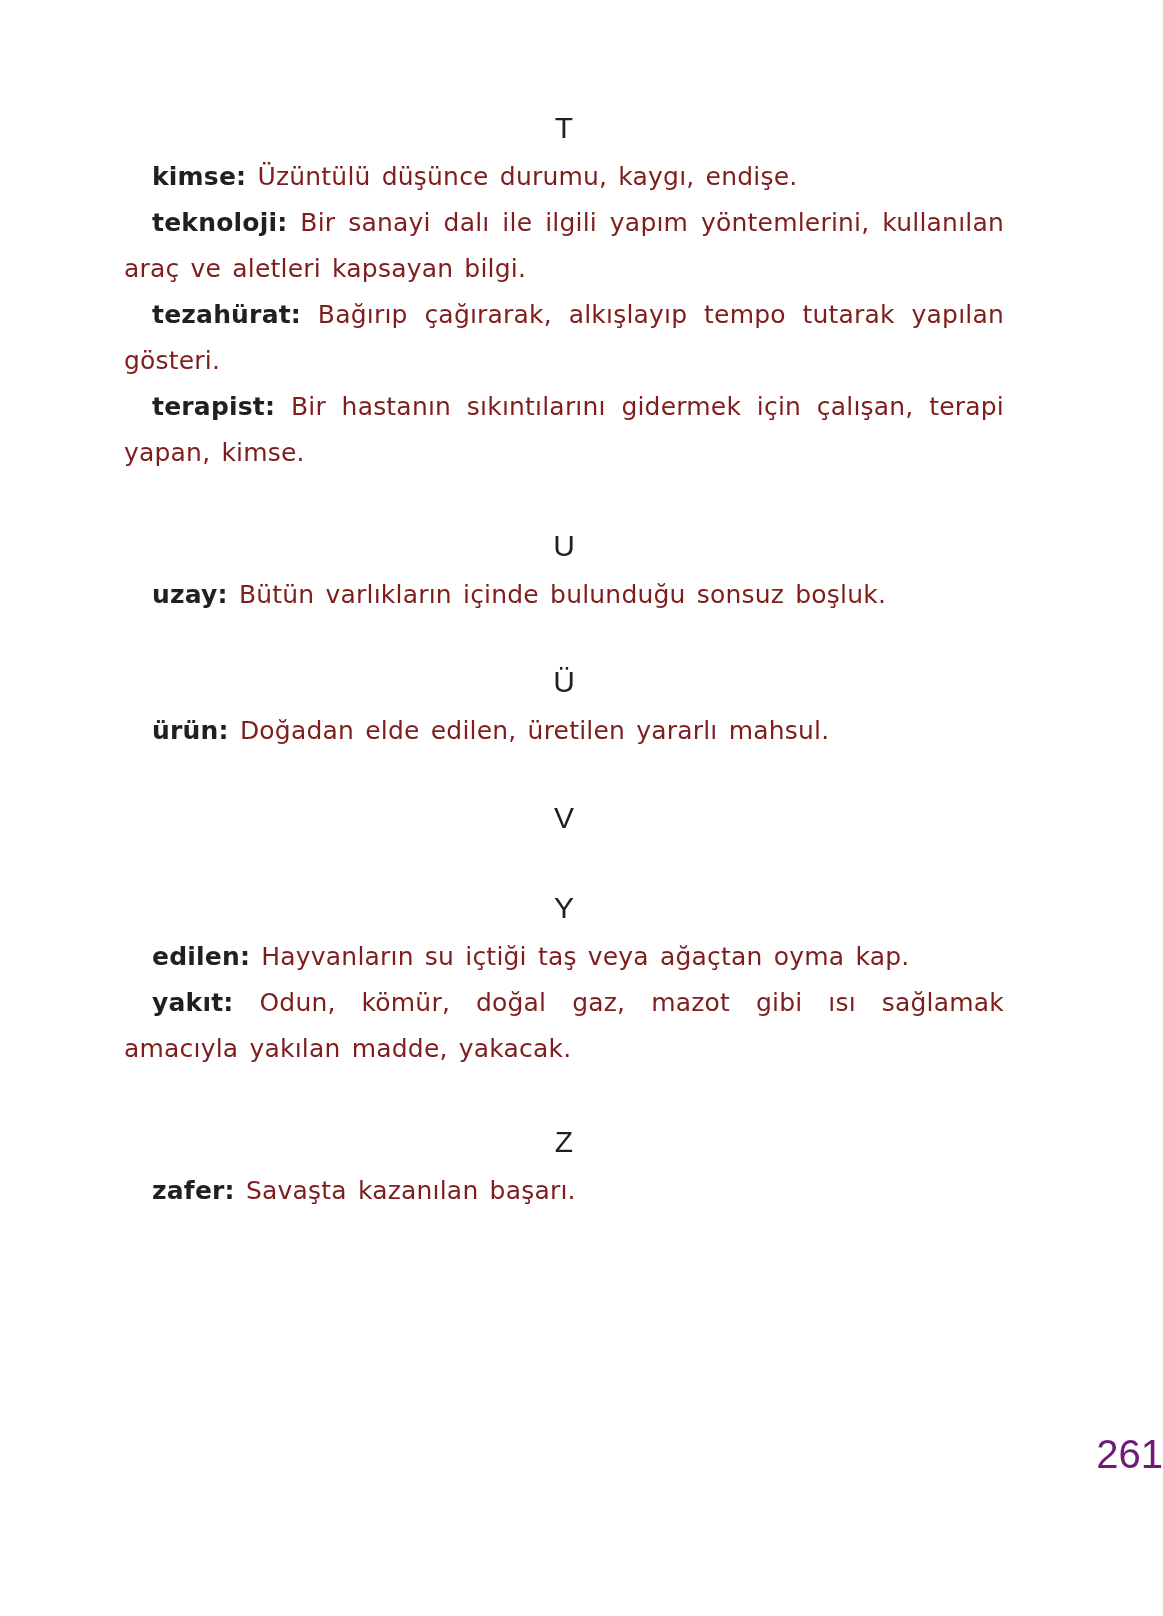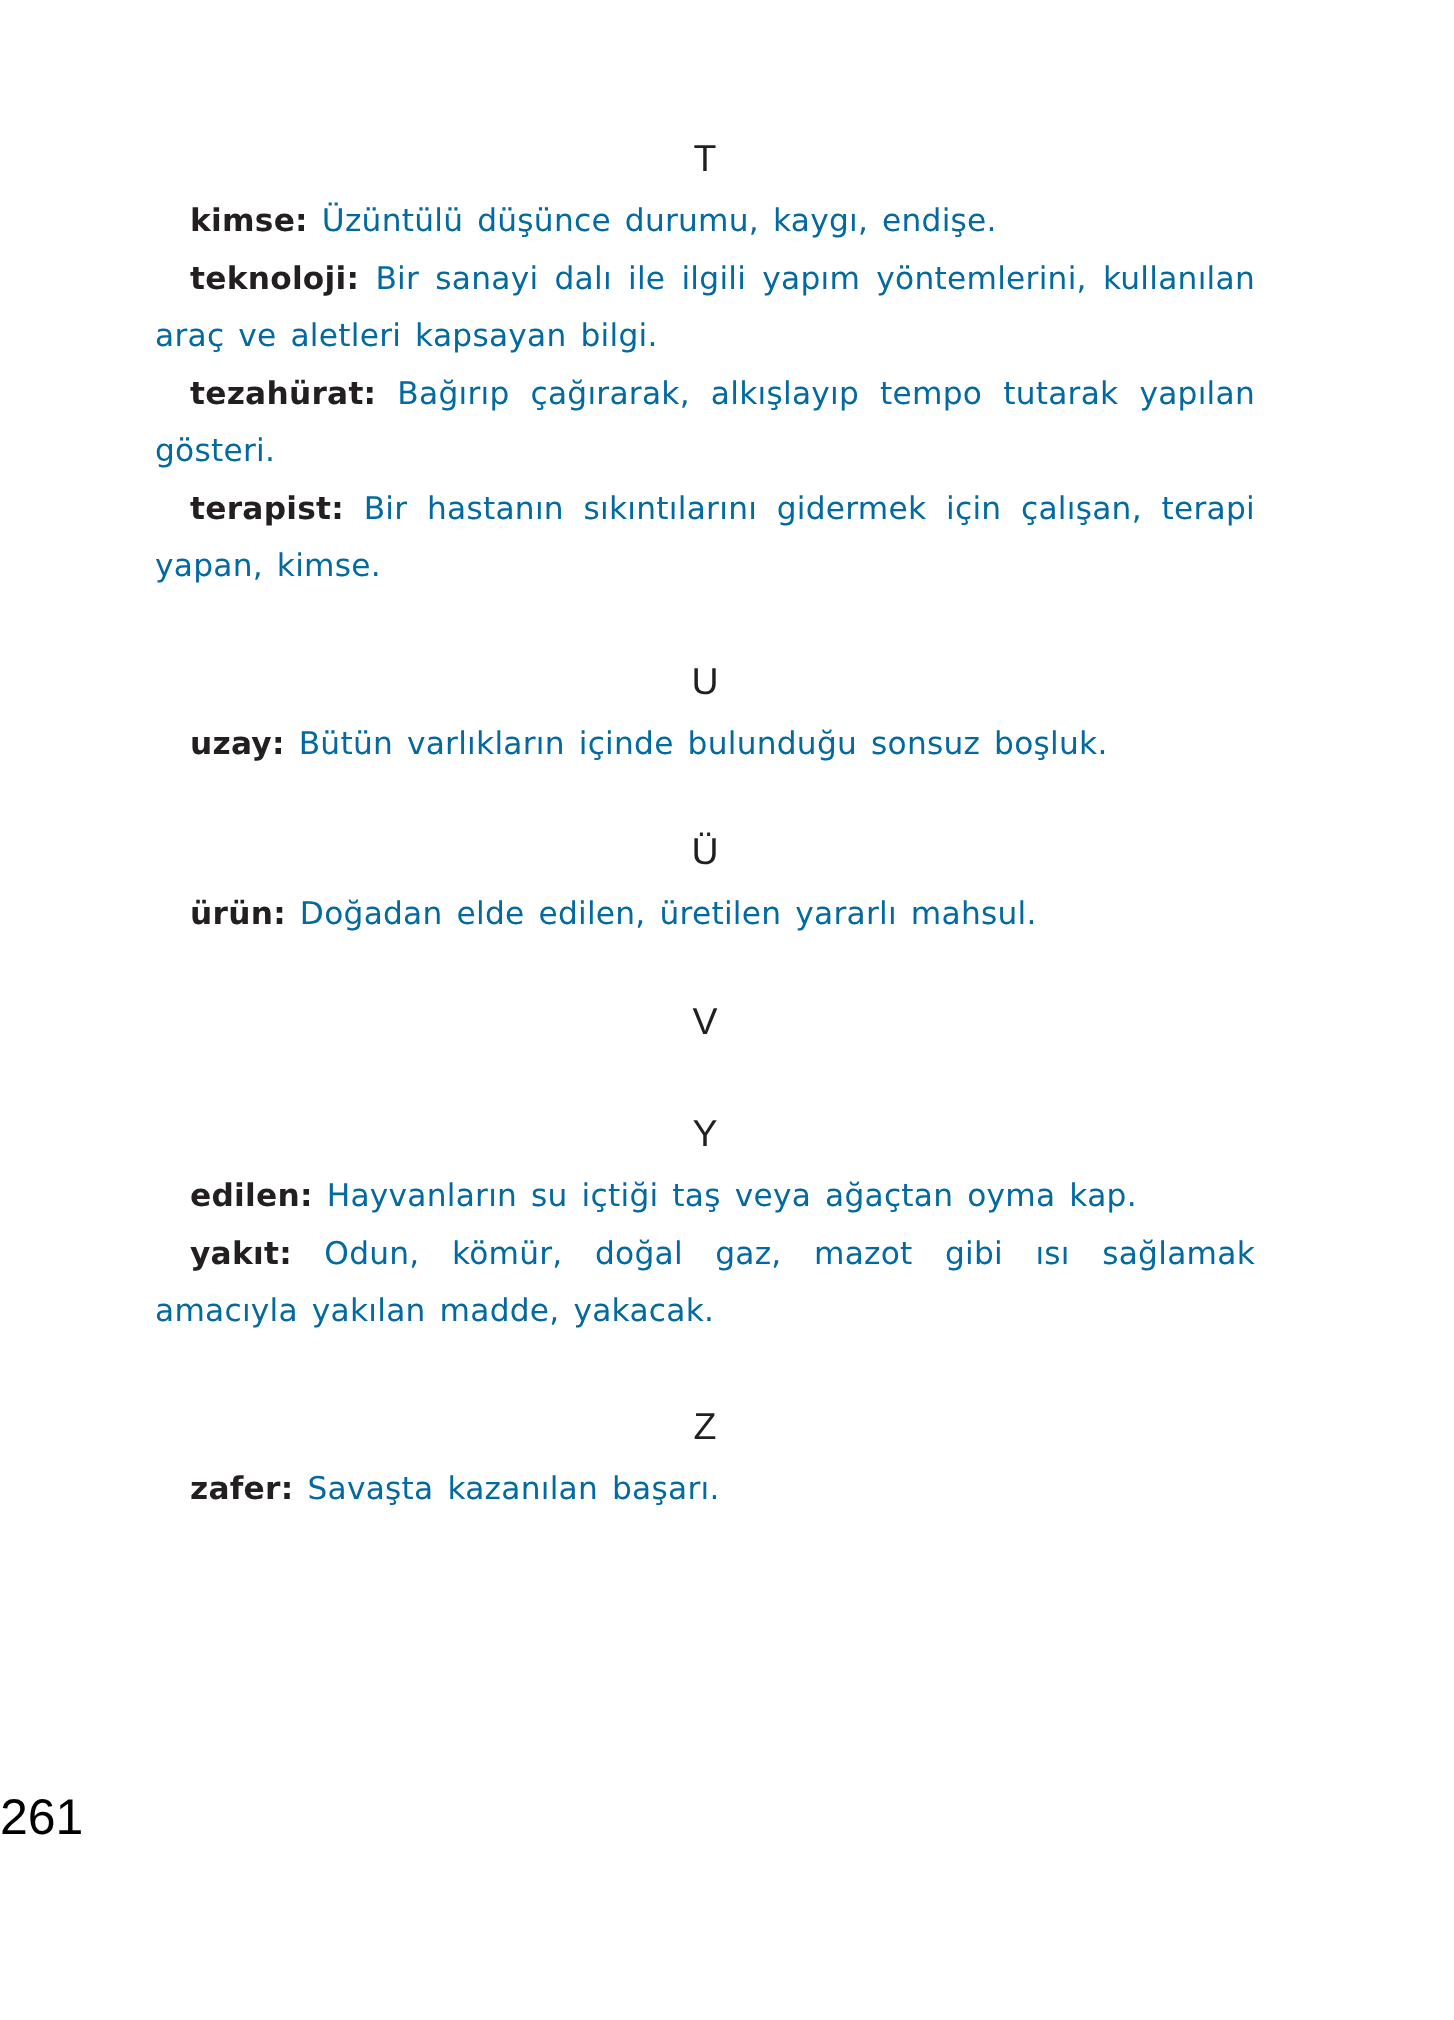--- a/index.html
+++ b/index.html
@@ -44,34 +44,34 @@
       font-family: "DejaVu Sans", sans-serif;
       font-weight: 200;
       letter-spacing: 0.2px;
       word-spacing: 3px;
     }
     .term {
       font-weight: 700;
     }
     .def {
       font-weight: normal;
-      color: #0369a1;
+      color: #7f1d1d;
     }
     .gap-lg { height: 50px; }
     .gap-md { height: 44px; }
     .page-number {
       position: absolute;
       left: 0;
       width: 1163px;
       top: 1430px;
-      text-align: left;
+      text-align: right;
       font-family: "Liberation Sans", sans-serif;
       font-size: 40px;
       line-height: 48px;
-      color: #000000;
+      color: #701a75;
     }
   </style>
 </head>
 <body>
 
 <div class="page">
 
   <div class="section">
     <div class="letter">T</div>
     <p class="entry"><span class="term">kimse:</span> <span class="def">Üzüntülü düşünce durumu, kaygı, endişe.</span></p>

